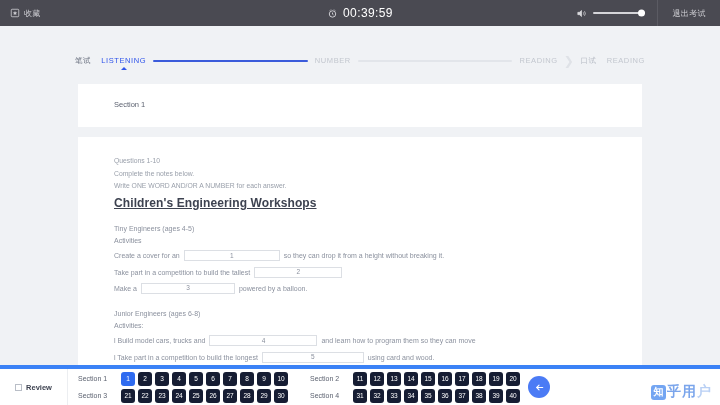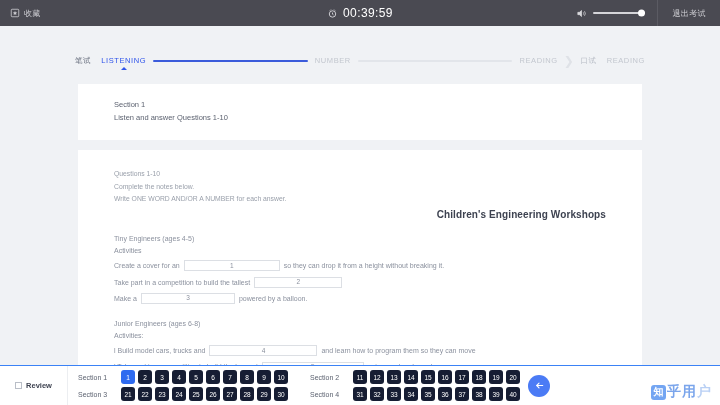--- a/index.html
+++ b/index.html
@@ -115,22 +115,22 @@
     font-size: 7.5px; color: #5c6270; line-height: 1.75;
   }
   .panel-body {
     margin-top: 10px;
     padding: 18px 36px 16px 36px;
     min-height: 222px;
     font-size: 7px; color: #7b8190; line-height: 1.6;
   }
   .q-head { color: #9aa0ab; line-height: 1.85; font-size: 6.8px; }
   .wk-title {
-    text-align: right; color: #3d4250; font-weight: bold;
-    font-size: 10px; margin: 1px 0 10px 0; letter-spacing: .1px;
+    text-align: left; color: #3d4250; font-weight: bold;
+    font-size: 12px; margin: 1px 0 10px 0; letter-spacing: .1px; text-decoration: underline;
   }
   .grp-title { color: #8b919e; margin-bottom: 1px; }
   .grp-sub { color: #8b919e; margin-bottom: 4px; }
   .row {
     display: flex; align-items: center; gap: 4px;
     margin-bottom: 5px; white-space: nowrap;
   }
   .row span { color: #8b919e; }
   .blank {
     border: 1px solid #dcdfe4;
@@ -147,21 +147,21 @@
   .blank.w6 { width: 92px; }
   .blank.w7 { width: 96px; }
   .spacer-line { height: 9px; }
   .cost-line { color: #8b919e; margin-bottom: 4px; }
 
   
   .bottombar {
     position: absolute; left: 0; bottom: 0;
     width: 720px; height: 40px;
     background: #ffffff;
-    border-top: 1px solid #3b82f6;
+    border-top: 4px solid #3b82f6;
     display: flex; align-items: center;
   }
   .review-box {
     width: 68px; height: 100%;
     display: flex; align-items: center; justify-content: center;
     gap: 4px;
     border-right: 1px solid #eceef1;
   }
   .cbx {
     width: 7px; height: 7px; border: 1px solid #b9bec7; background: #fff;
@@ -271,21 +271,20 @@
     <span class="step-label idle">READING</span>
     <span class="sep-chev">❯</span>
     <span class="step-cn dim">口试</span>
     <span class="gapsm"></span>
     <span class="step-label idle">READING</span>
   </div>
 </div>
 
 <div class="panel panel-head">
   <div>Section 1</div>
-  <div>Listen and answer Questions 1-10</div>
 </div>
 
 <div class="panel panel-body">
   <div class="q-head">Questions 1-10</div>
   <div class="q-head">Complete the notes below.</div>
   <div class="q-head">Write ONE WORD AND/OR A NUMBER for each answer.</div>
 
   <div class="wk-title">Children's Engineering Workshops</div>
 
   <div>

